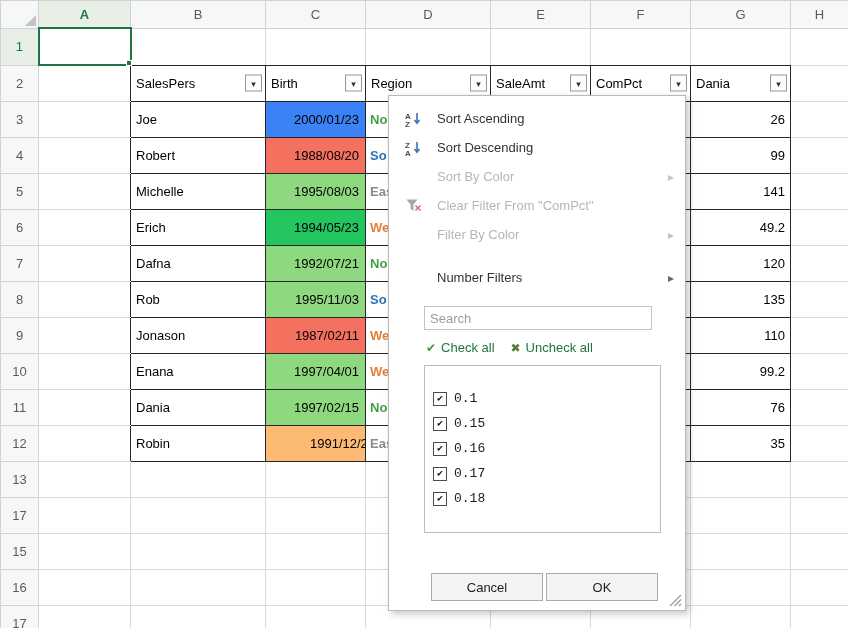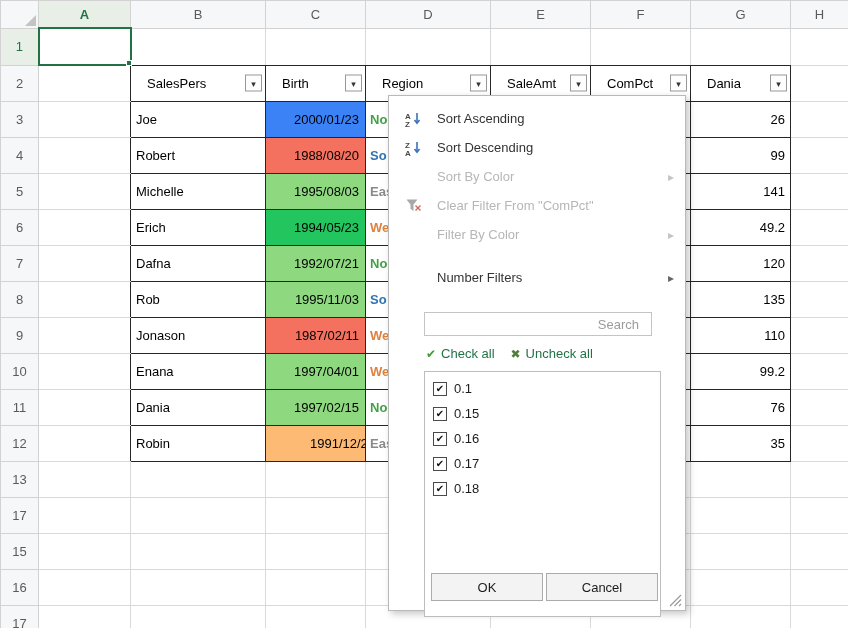--- a/index.html
+++ b/index.html
@@ -20,21 +20,21 @@
   .selrow{background:#e7efe7;color:#217346;border-right:2px solid #217346;}
 
   .selcell{border:2px solid #217346;position:relative;overflow:visible;}
   .fill-handle{position:absolute;right:-2px;bottom:-2px;width:6px;height:6px;
         background:#217346;border:1px solid #fff;box-sizing:border-box;}
 
   .dc{border:1px solid #262626;}
   .ar{border-right:1px solid #262626;}
   .bdk{border-bottom:1px solid #262626;}
 
-  .hcell{position:relative;padding-left:16px;color:#000;margin-top:30px;}
+  .hcell{position:relative;padding-left:5px;color:#000;margin-top:30px;}
   .fbtn{position:absolute;right:3px;top:50%;transform:translateY(-50%);
         width:17px;height:17px;border:1px solid #989898;background:#fdfdfd;
         color:#333;font-size:9px;display:flex;align-items:center;
         justify-content:center;cursor:pointer;box-sizing:border-box;}
   .tname{padding-left:5px;}
   .tdate{text-align:right;padding-right:6px;}
   .tregion{padding-left:4px;font-weight:bold;}
   .tnum{text-align:right;padding-right:5px;}
 
   
@@ -45,33 +45,33 @@
   .mi{height:29px;display:flex;align-items:center;padding-left:12px;
         position:relative;cursor:pointer;}
   .mic{flex:0 0 24px;width:24px;margin-right:12px;display:inline-flex;
         justify-content:center;align-items:center;}
   .mi.noicon{padding-left:48px;}
   .mi.dis{color:#b6b6b6;cursor:default;}
   .sub{position:absolute;right:11px;font-size:12px;color:#666;}
   .mi.dis .sub{color:#c4c4c4;}
   .mi.nf{margin-top:14px;}
 
-  .msearch{display:block;margin:20px 0 0 35px;width:228px;height:24px;
-        box-sizing:border-box;border:1px solid #c4c4c4;padding:0 12px;
-        font-size:13px;font-family:inherit;color:#333;text-align:right;}
+  .msearch{display:block;margin:14px 0 0 35px;width:228px;height:24px;
+        box-sizing:border-box;border:1px solid #c4c4c4;padding:0 5px;
+        font-size:13px;font-family:inherit;color:#333;}
   .msearch::placeholder{color:#9c9c9c;}
 
   .checkrow{margin:10px 0 0 37px;display:flex;gap:16px;align-items:center;
         color:#217346;}
   .ca{cursor:pointer;display:inline-flex;align-items:center;gap:5px;}
   .ck-icon{color:#3f9c35;font-size:12px;}
   .ux-icon{color:#4f7d3a;font-size:12px;}
 
-  .mlist{margin:10px 0 0 35px;width:237px;height:246px;border:1px solid #bdbdbd;
-        box-sizing:border-box;padding:4px 8px;overflow-y:auto;background:#fff;}
+  .mlist{margin:10px 0 0 35px;width:237px;height:168px;border:1px solid #bdbdbd;
+        box-sizing:border-box;padding:20px 8px;overflow-y:auto;background:#fff;font-family:Liberation Mono, monospace;}
   .opt{display:flex;align-items:center;height:25px;gap:7px;cursor:pointer;color:#1c1c1c;}
   .cbx{width:12px;height:12px;border:1.5px solid #4a4a4a;background:#fff;
         display:inline-flex;align-items:center;justify-content:center;
         box-sizing:content-box;color:#111;}
   .cbx.checked::after{content:"✔";font-size:10px;margin-top:-1px;}
 
   .btnrow{position:absolute;bottom:9px;right:27px;display:flex;gap:3px;}
   .mbtn{width:112px;height:28px;background:#f3f3f3;border:1px solid #ababab;
         font-size:13px;font-family:inherit;color:#1c1c1c;cursor:pointer;}
   .grip{position:absolute;right:3px;bottom:3px;width:13px;height:13px;cursor:nwse-resize;}
@@ -379,22 +379,22 @@
       <span class="cbx checked"></span>
       <span>0.17</span>
     </label>
     <label class="opt">
       <span class="cbx checked"></span>
       <span>0.18</span>
     </label>
   </div>
 
   <div class="btnrow">
+    <button class="mbtn">Cancel</button>
     <button class="mbtn">OK</button>
-    <button class="mbtn">Cancel</button>
   </div>
 
   <span class="grip">
     <svg width="13" height="13" viewBox="0 0 13 13">
       <path d="M12 1 L1 12 M12 5.5 L5.5 12 M12 10 L10 12" stroke="#9a9a9a" stroke-width="1.2" fill="none"></path>
     </svg>
   </span>
 </div>
 
 </div>

